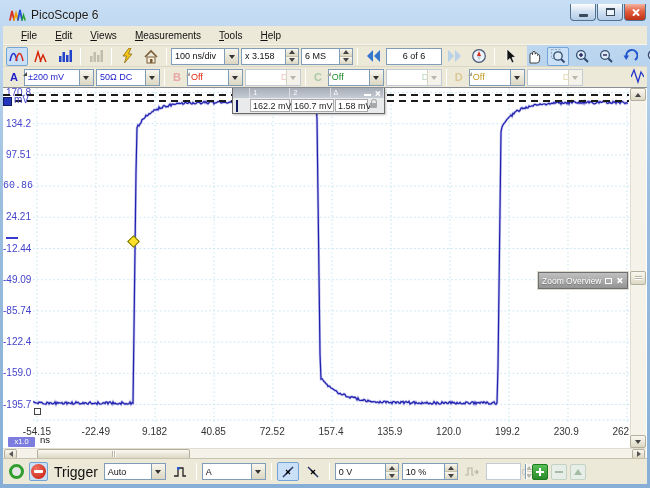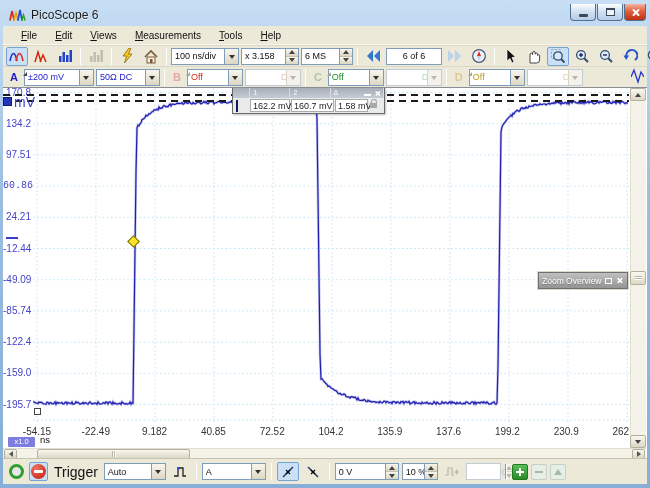--- a/index.html
+++ b/index.html
@@ -18,21 +18,21 @@
   .ming{width:9px;height:3px;background:#3a4a5a;margin-top:6px;border-radius:1px;}
   .maxg{width:9px;height:8px;border:1px solid #3a4a5a;border-top:2px solid #3a4a5a;background:#eef4fb;}
   .xg{position:relative;width:9px;height:9px;color:#fff;}
   .xg::before,.xg::after{content:"";position:absolute;left:4px;top:0;width:2px;height:9px;background:currentColor;border-radius:1px;}
   .xg::before{transform:rotate(45deg);} .xg::after{transform:rotate(-45deg);}
   
   .menubar{position:absolute;left:3px;top:26px;width:644px;height:19px;background:#ece9d8;display:flex;align-items:center;gap:2px;padding-left:10px;border-bottom:1px solid #f7f5ec;}
   .mitem{padding:2px 8px;font-size:10px;color:#111;}
   .mitem u{text-decoration:underline;}
   .tb{position:absolute;left:3px;background:#ece9d8;display:flex;align-items:center;gap:2px;padding:0 3px;}
-  #toolbar1{top:45px;width:644px;height:21px;border-top:1px solid #dcd8c8;}
+  #toolbar1{top:45px;width:524px;height:21px;border-top:1px solid #dcd8c8;}
   #toolbar2{top:66px;width:644px;height:21px;border-top:1px solid #dcd8c8;}
   .vsep{width:1px;height:17px;background:#c9c5b2;border-right:1px solid #fff;margin:0 2px;flex:0 0 auto;}
   .btn20{width:22px;height:19px;display:flex;align-items:center;justify-content:center;border:1px solid transparent;border-radius:2px;flex:0 0 auto;}
   .btn20.sel{background:#c9e0f7;border-color:#74a3d6;}
   .fld{display:flex;height:17px;background:#fff;border:1px solid #7f9db9;align-items:center;font-size:9px;color:#111;flex:0 0 auto;}
   .fld .txt{padding:0 3px;white-space:nowrap;overflow:hidden;flex:1;}
   .fld.center .txt{text-align:center;}
   .ddbtn{width:14px;align-self:stretch;background:linear-gradient(#f8f6ee,#dcd7c2);border-left:1px solid #7f9db9;display:flex;align-items:center;justify-content:center;}
   .ddbtn i{width:0;height:0;border:3px solid transparent;border-top:4px solid #333;margin-top:4px;}
   .spinbtns{width:13px;align-self:stretch;display:flex;flex-direction:column;border-left:1px solid #7f9db9;}
@@ -48,21 +48,21 @@
   .chlabel .cm{position:absolute;right:-5px;bottom:1px;width:0;height:0;border-left:4px solid transparent;border-bottom:4px solid #444;}
   .chA{color:#1c1cc8;} .chB{color:#e8a6a6;} .chC{color:#a9c9a9;} .chD{color:#dcc896;}
   .chlabel.dim .cm{border-bottom-color:#aaa698;}
   .txt-a{color:#1c1cc8;} .txt-b{color:#e02810;} .txt-c{color:#1e8c28;} .txt-d{color:#bd9a1e;}
   .txt-bdis{color:#eec6c0;} .txt-cdis{color:#bcd8bc;} .txt-ddis{color:#e4d6ac;}
   
   #graph{position:absolute;left:3px;top:87px;width:644px;height:371px;background:#fff;}
   #graph-topline{position:absolute;left:3px;top:87px;width:644px;height:1px;background:#8a8d94;z-index:9;}
   .ytick{position:absolute;left:0;width:28px;text-align:right;font-size:10px;color:#4343cc;line-height:12px;}
   .xtick{position:absolute;top:339px;width:50px;text-align:center;font-size:10px;color:#333;}
-  .yunit{position:absolute;left:11px;top:7px;font-size:14px;color:#4343cc;z-index:3;}
+  .yunit{position:absolute;left:11px;top:7px;font-size:10px;color:#4343cc;z-index:3;}
   #plot-svg{position:absolute;left:30px;top:1px;}
   .ruler{position:absolute;left:0;width:626px;height:2px;z-index:2;
          background:repeating-linear-gradient(90deg,#1c1c1c 0 7px,transparent 7px 12px);}
   #ruler1{top:7px;} #ruler2{top:13px;}
   #axis-handle{position:absolute;left:0;top:10px;width:9px;height:9px;background:#2334bd;border:1px solid #101a60;z-index:4;}
   #zero-marker{position:absolute;left:3px;top:150px;width:12px;height:2px;background:#3a3ad0;}
   #trig-diamond{position:absolute;left:126px;top:150px;width:9px;height:9px;background:#ffe02a;border:1px solid #6f6f00;transform:rotate(45deg);z-index:4;}
   #time-handle{position:absolute;left:31px;top:321px;width:7px;height:7px;background:#fff;border:1px solid #444;z-index:4;}
   #x1badge{position:absolute;left:5px;top:350px;width:27px;height:10px;background:#7d7de0;color:#fff;font-size:7.5px;line-height:10px;text-align:center;border-radius:1px;}
   #nslabel{position:absolute;left:37px;top:347px;font-size:9.5px;color:#111;}
@@ -391,23 +391,23 @@
         <div class="ytick" style="top: 249.1px;">-122.4</div>
         <div class="ytick" style="top: 280.3px;">-159.0</div>
         <div class="ytick" style="top: 311.5px;">-195.7</div>
       </div>
     <div id="xaxis">
         <div class="xtick" style="left: 9px;">-54.15</div>
         <div class="xtick" style="left: 67.8px;">-22.49</div>
         <div class="xtick" style="left: 126.6px;">9.182</div>
         <div class="xtick" style="left: 185.4px;">40.85</div>
         <div class="xtick" style="left: 244.2px;">72.52</div>
-        <div class="xtick" style="left: 303px;">104.2</div>
+        <div class="xtick" style="left: 303px;">157.4</div>
         <div class="xtick" style="left: 361.8px;">135.9</div>
-        <div class="xtick" style="left: 420.6px;">137.6</div>
+        <div class="xtick" style="left: 420.6px;">120.0</div>
         <div class="xtick" style="left: 479.4px;">199.2</div>
         <div class="xtick" style="left: 538.2px;">230.9</div>
         <div class="xtick" style="left: 597px;">262.5</div>
       </div>
     <div id="x1badge">x1.0</div>
     <span id="nslabel">ns</span>
 
     <div id="measbox">
       <div class="mb-head">
         <div class="mb-c0"></div>
@@ -507,21 +507,21 @@
       <span class="txt">0 V</span>
       <span class="spinbtns">
           <span>
             <i class="tri-up"></i>
           </span>
           <span>
             <i class="tri-dn"></i>
           </span>
         </span>
     </div>
-    <div class="fld" style="width:36px">
+    <div class="fld" style="width:56px">
       <span class="txt">10 %</span>
       <span class="spinbtns">
           <span>
             <i class="tri-up"></i>
           </span>
           <span>
             <i class="tri-dn"></i>
           </span>
         </span>
     </div>

